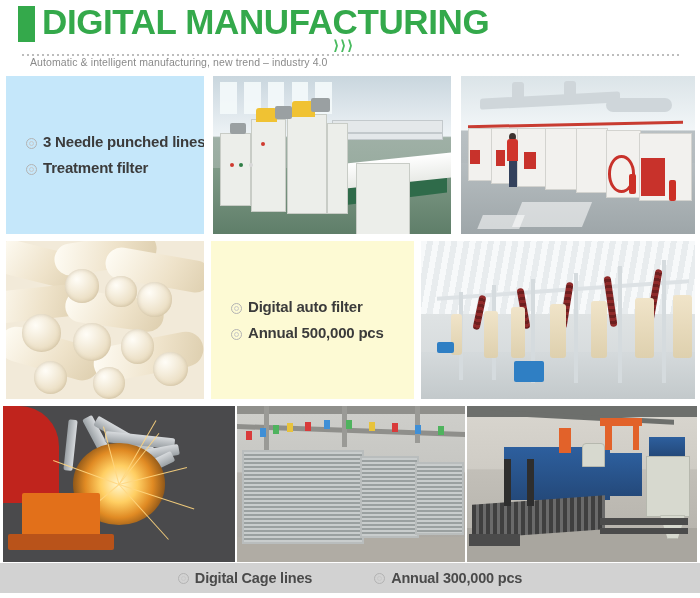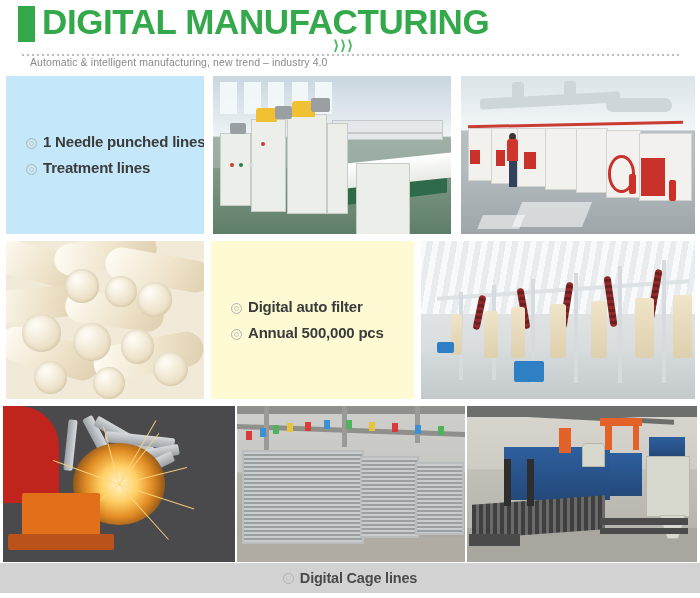--- a/index.html
+++ b/index.html
@@ -168,25 +168,25 @@
       <span>⟩</span>
       <span>⟩</span>
     </div>
     <div class="hdr-rule"></div>
   </div>
 
   <div class="tile panel panel-blue" style="left:6px;top:76px;width:198px;height:158px;">
     <div class="bullets">
       <div class="bullet-row">
         <span class="bmark"></span>
-        <span>1 Needle punched lines</span>
+        <span>3 Needle punched lines</span>
       </div>
       <div class="bullet-row">
         <span class="bmark"></span>
-        <span>Treatment lines</span>
+        <span>Treatment filter</span>
       </div>
     </div>
   </div>
 
   <div class="tile" style="left:213px;top:76px;width:238px;height:158px;">
     <div class="photo p1">
       <div class="roof"></div>
       <div class="win" style="left:3%;"></div>
       <div class="win" style="left:13%;"></div>
       <div class="win" style="left:23%;"></div>
@@ -379,15 +379,19 @@
       <div class="rack" style="left:16%;top:34%;width:3%;height:30%;background:#2e2e2e;"></div>
       <div class="rack" style="left:26%;top:34%;width:3%;height:30%;background:#2e2e2e;"></div>
     </div>
   </div>
 
   <div class="capbar">
     <div class="cap-item">
       <span class="bmark"></span>
       <span>Digital Cage lines</span>
     </div>
+    <div class="cap-item">
+      <span class="bmark"></span>
+      <span>Annual 300,000 pcs</span>
+    </div>
   </div>
 
 </div>
 
 </body></html>

